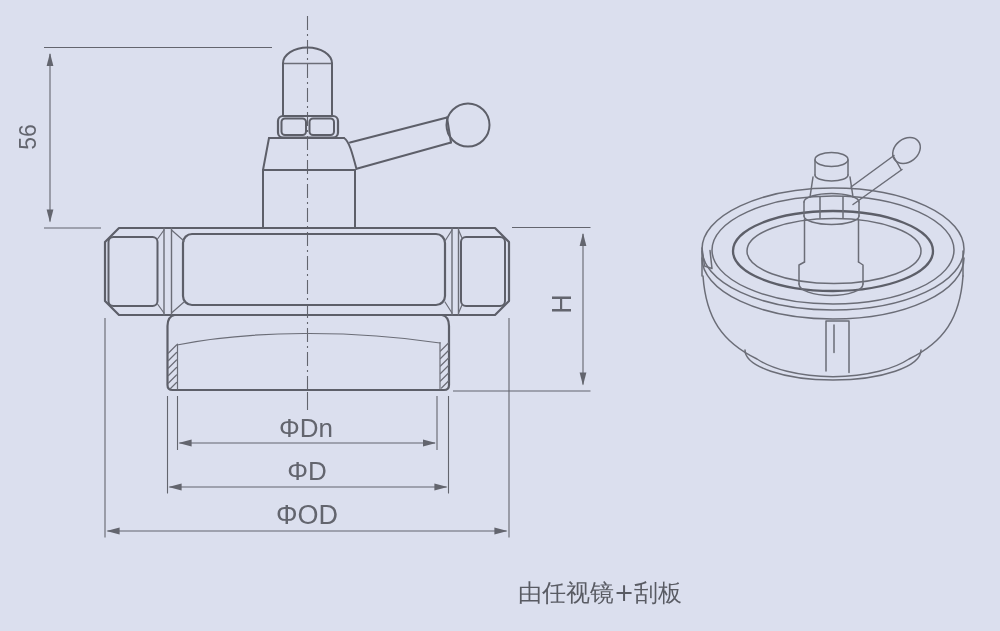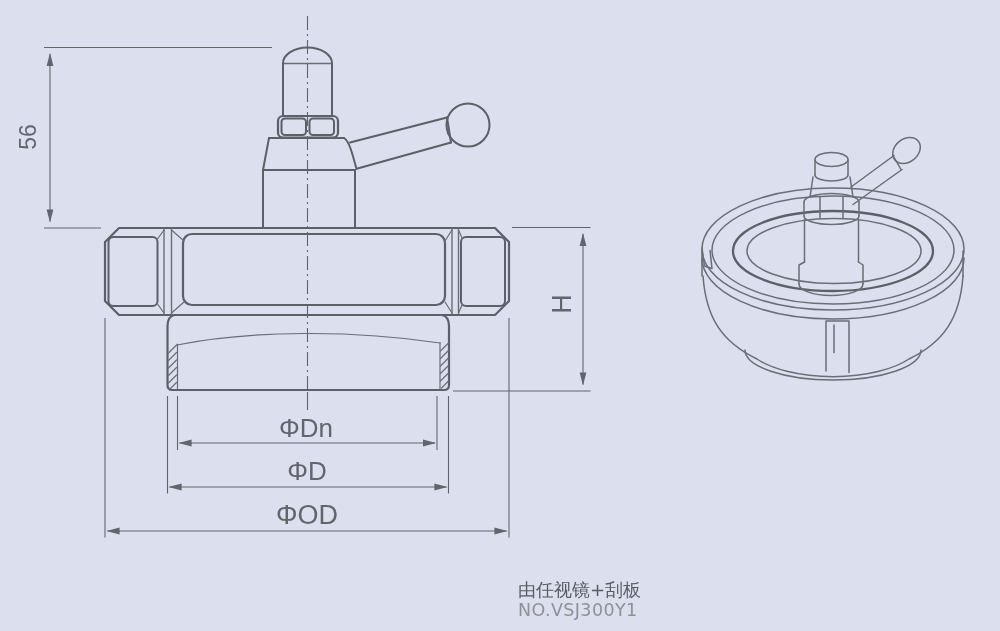--- a/index.html
+++ b/index.html
@@ -26,21 +26,21 @@
   .dimln{stroke:var(--dim);fill:none;stroke-width:1.1;}
   .cl{stroke:var(--dim);fill:none;stroke-width:1.1;stroke-dasharray:14 4 2 4;}
   .dimtxt{fill:var(--dim);font-family:"Liberation Sans",sans-serif;}
   .arrfill{fill:var(--dim);}
   .iso{stroke:var(--line-light);fill:none;stroke-width:1.5;stroke-linejoin:round;stroke-linecap:round;}
   .isothick{stroke:var(--line);fill:none;stroke-width:2.3;stroke-linejoin:round;stroke-linecap:round;}
   #caption{
     position:absolute;left:518px;top:579px;line-height:1.18;
     font-family:"DejaVu Sans","Liberation Sans",sans-serif;
   }
-  #caption .l1{font-size:18px;color:var(--cap1);}
+  #caption .l1{font-size:24px;color:var(--cap1);}
   #caption .l2{font-size:17.5px;color:var(--cap2);letter-spacing:.4px;}
 </style>
 </head>
 <body>
 
 <div id="canvas">
   <svg width="1000" height="631" viewBox="0 0 1000 631">
     <defs>
       <marker id="arr" viewBox="0 0 12 8" refX="11" refY="4" markerWidth="12" markerHeight="8" orient="auto-start-reverse">
         <path class="arrfill" d="M0 0.9 L12 4 L0 7.1 Z"></path>
@@ -187,15 +187,14 @@
           <path class="iso" d="M851 187 L894 155.5"></path>
           <path class="iso" d="M893 155.5 L901 169.5"></path>
           <ellipse class="iso" cx="906.5" cy="150.5" rx="15" ry="11.5" transform="rotate(-38 906.5 150.5)"></ellipse>
         </g>
       </g>
     </g>
   </svg>
 
   <div id="caption">
     <div class="l1">由任视镜+刮板</div>
-    <div class="l2">NO.VSJ300Y1</div>
   </div>
 </div>
 
 </body></html>

